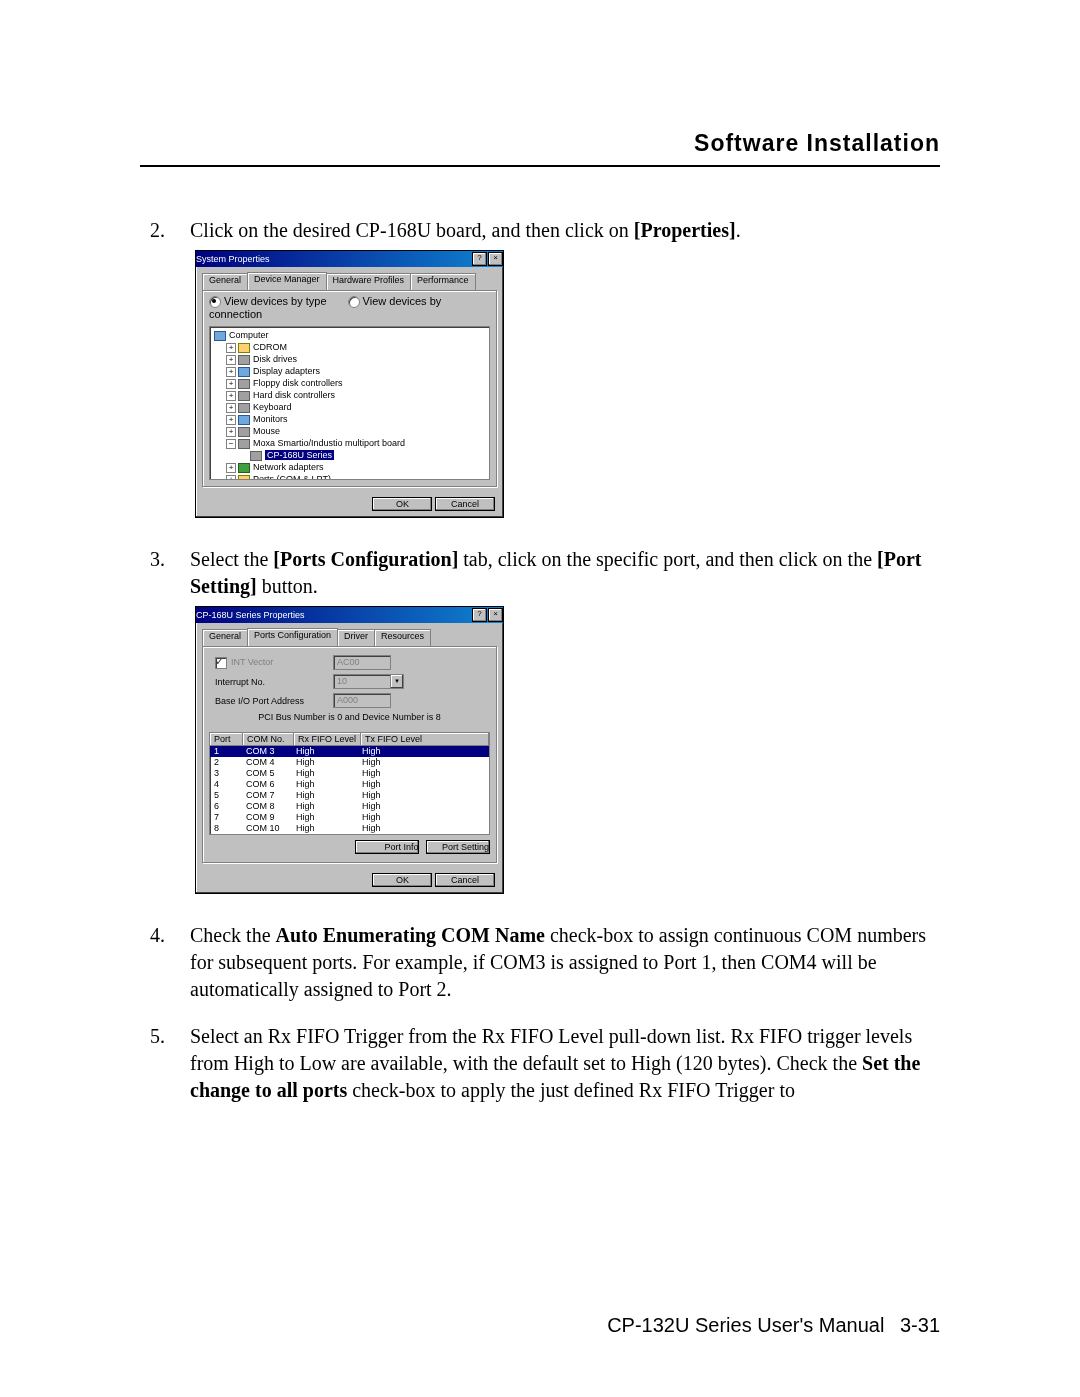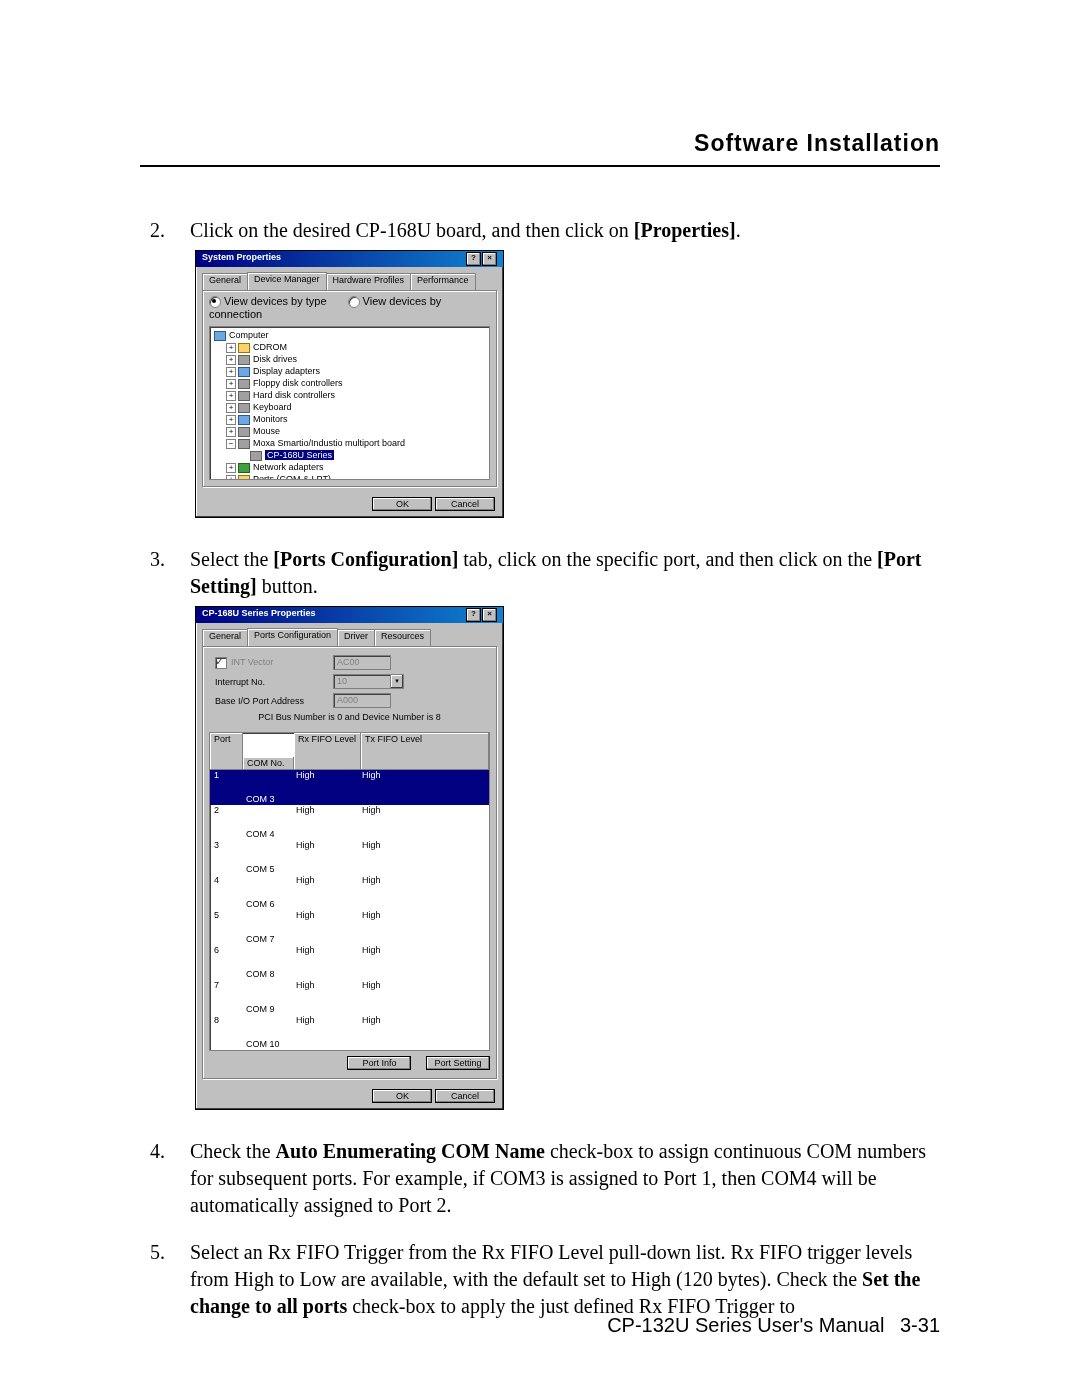--- a/index.html
+++ b/index.html
@@ -50,24 +50,24 @@
     font-family: "MS Sans Serif", Tahoma, Arial, sans-serif;
     font-size: 9px;
     background: #c0c0c0;
     border: 1px solid #000;
     box-shadow: inset -1px -1px #404040, inset 1px 1px #fff;
     position: relative;
   }
   .titlebar {
     background: linear-gradient(to right, #000080, #1084d0);
     color: #fff;
-    padding: 1px 6px;
-    font-weight: bold;
+    padding: 1px 0;
+    font-weight: normal;
     display: flex;
-    align-items: flex-start;
+    align-items: center;
     height: 14px;
   }
   .titlebar .tb-text { flex: 1; }
   .titlebar .tb-btn {
     width: 13px; height: 12px;
     background: #c0c0c0;
     border: 1px solid #000;
     box-shadow: inset -1px -1px #808080, inset 1px 1px #fff;
     margin-left: 1px;
     font-size: 8px;
@@ -204,26 +204,26 @@
   .grid-head, .grid-row { display:flex; }
   .grid-head .c {
     background:#c0c0c0;
     border-right:1px solid #808080;
     border-bottom:1px solid #808080;
     box-shadow: inset 1px 1px #fff;
     padding:1px 4px;
   }
   .grid-row .c { padding:0 4px; line-height:11px; }
   .c.port { width:24px; }
-  .c.com  { width:42px;margin-top:24px; }
+  .c.com  { width:42px; }
   .c.rx   { width:58px; }
   .c.tx   { flex:1; }
   .grid-row.sel { background:#000080; color:#fff; }
   .grid-btns { text-align:right; padding:5px 6px 8px 0; }
-  .grid-btns .btn { width:62px; margin-left:12px; font-size:9px; }
+  .grid-btns .btn { width:62px; margin-left:4px; font-size:9px;text-align:right; }
   
   .footer {
     position: absolute;
     bottom: 60px;
     right: 140px;
     font-family: Arial, sans-serif;
     font-size: 20px;
   }
   .footer .page-num { margin-left: 10px; }
 </style>

